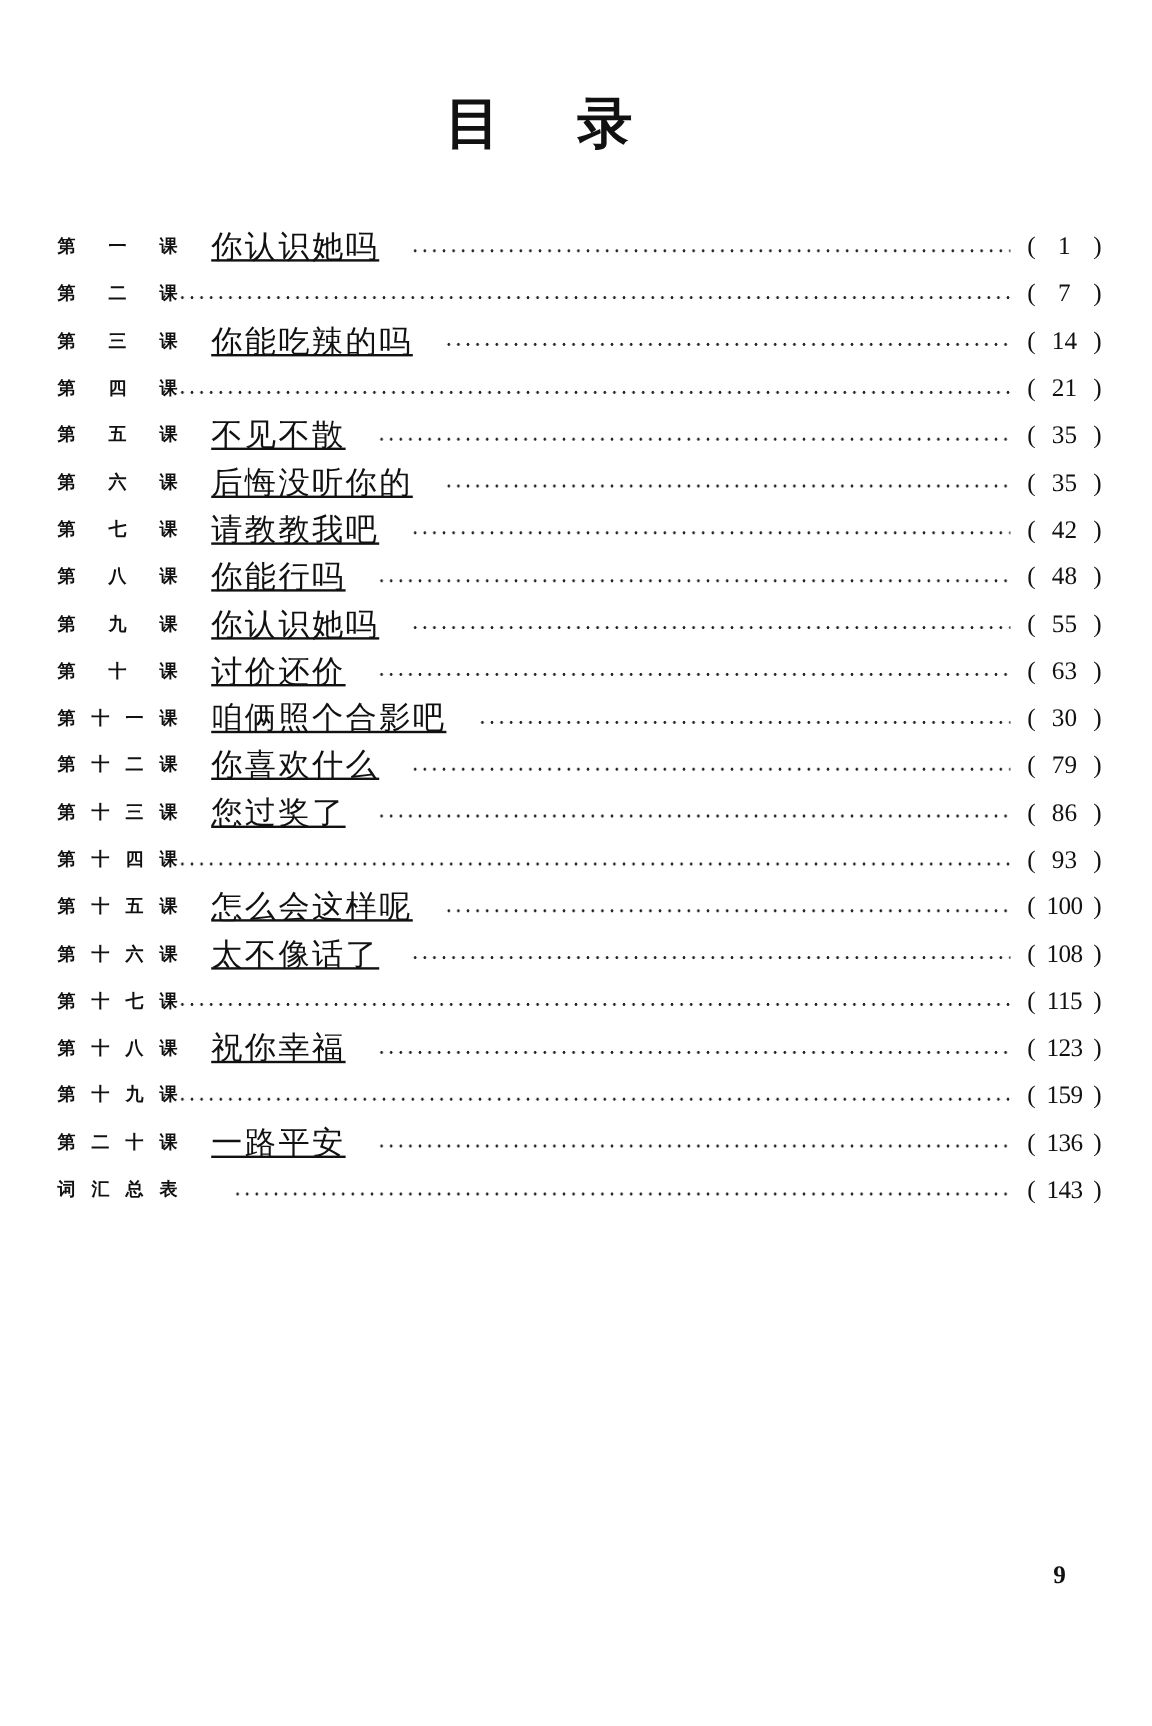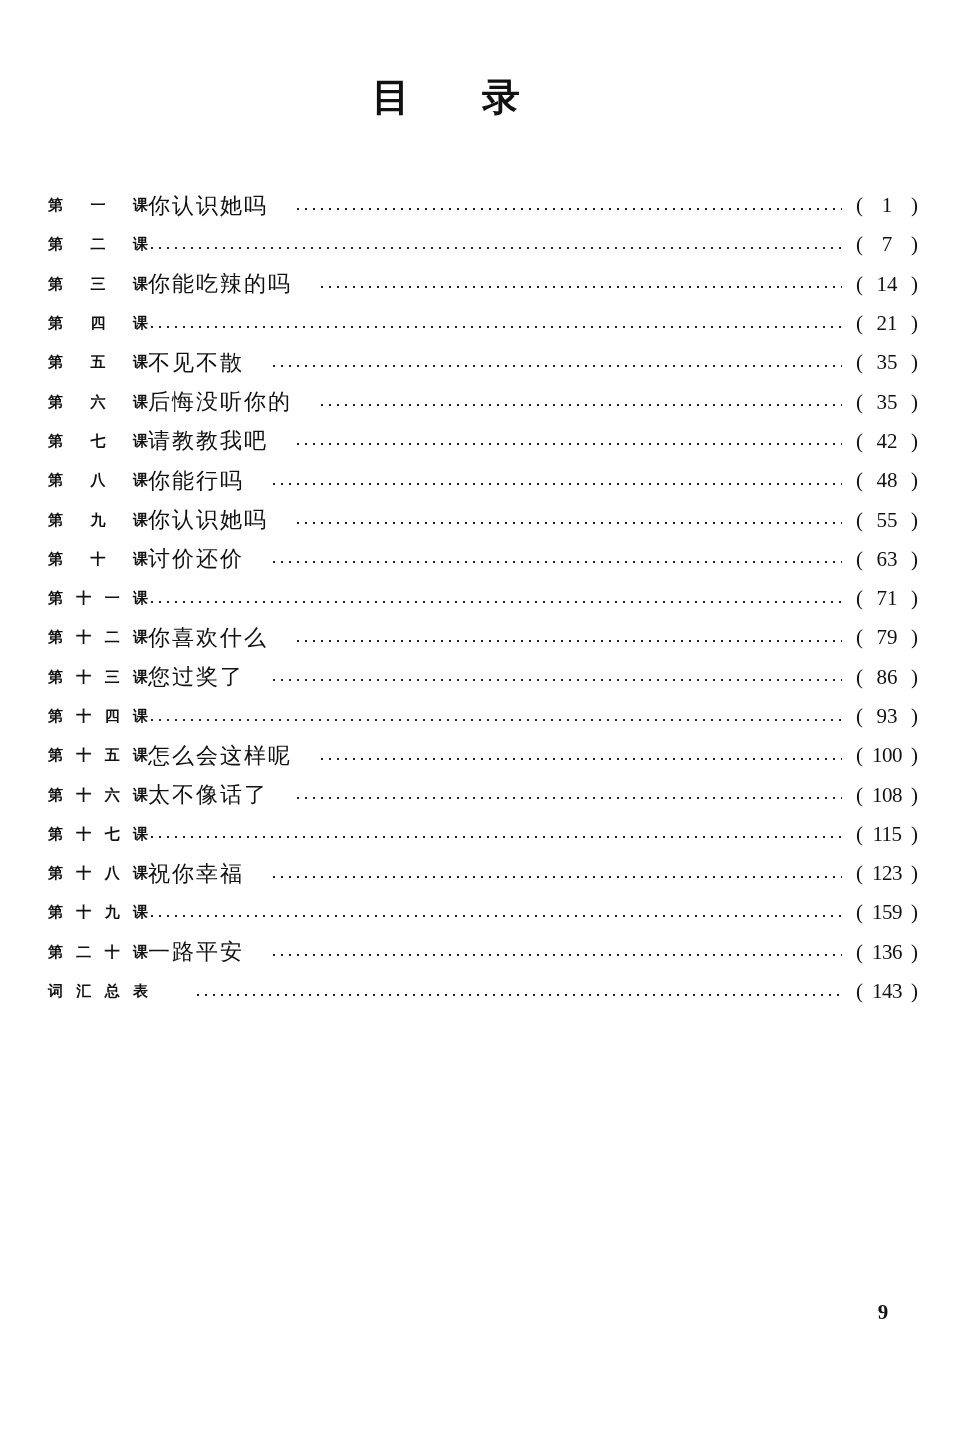--- a/index.html
+++ b/index.html
@@ -5,43 +5,43 @@
     html, body { margin: 0; padding: 0; background: #ffffff; }
     body {
       width: 960px; height: 1438px; position: relative; overflow: hidden;
       color: #111111;
       font-family: "DejaVu Serif", "Liberation Serif", serif;
     }
     .page-title {
       position: absolute; top: 72px; left: 0; width: 892px;
       text-align: center;
       font-family: "DejaVu Sans", "Liberation Sans", sans-serif;
-      font-size: 38px; font-weight: bold;
+      font-size: 46px; font-weight: bold;
       letter-spacing: 0;
     }
     .page-title .ch { display: inline-block; width: 40px; }
     .page-title .gap { display: inline-block; width: 70px; }
     .toc {
       position: absolute; top: 186px; left: 48px; width: 870px;
     }
     .toc-row {
       display: flex; align-items: center; height: 39.3px;
       font-size: 22px;
     }
     .lesson-no {
       width: 100px; flex: none;
       font-family: "DejaVu Sans", "Liberation Sans", sans-serif;
       font-weight: bold; font-size: 15px;
       display: flex; justify-content: space-between;
       padding-right: 0;
     }
     .lesson-no span { display: inline-block; }
     .lesson-title {
-      flex: none; padding-right: 26px;
-      font-size: 22px; letter-spacing: 2px; white-space: nowrap;
+      flex: none; margin-left: 28px; padding-right: 26px;
+      font-size: 26px; letter-spacing: 2px; white-space: nowrap; text-decoration: underline;
     }
     .leader {
       flex: 1; height: 4px; margin-top: 6px;
       background-image: radial-gradient(circle, #222 1.1px, transparent 1.3px);
       background-size: 8px 4px;
       background-repeat: repeat-x;
       background-position: left center;
     }
     .page-ref {
       flex: none; width: 62px; margin-left: 14px;
@@ -206,24 +206,25 @@
         <span>)</span>
       </div>
     </div>
     <div class="toc-row">
       <div class="lesson-no">
         <span>第</span>
         <span>十</span>
         <span>一</span>
         <span>课</span>
       </div>
-      <div class="leader"></div>
-      <div class="page-ref">
-        <span>(</span>
-        <span class="num">71</span>
+      <div class="lesson-title">咱俩照个合影吧</div>
+      <div class="leader"></div>
+      <div class="page-ref">
+        <span>(</span>
+        <span class="num">30</span>
         <span>)</span>
       </div>
     </div>
     <div class="toc-row">
       <div class="lesson-no">
         <span>第</span>
         <span>十</span>
         <span>二</span>
         <span>课</span>
       </div>

